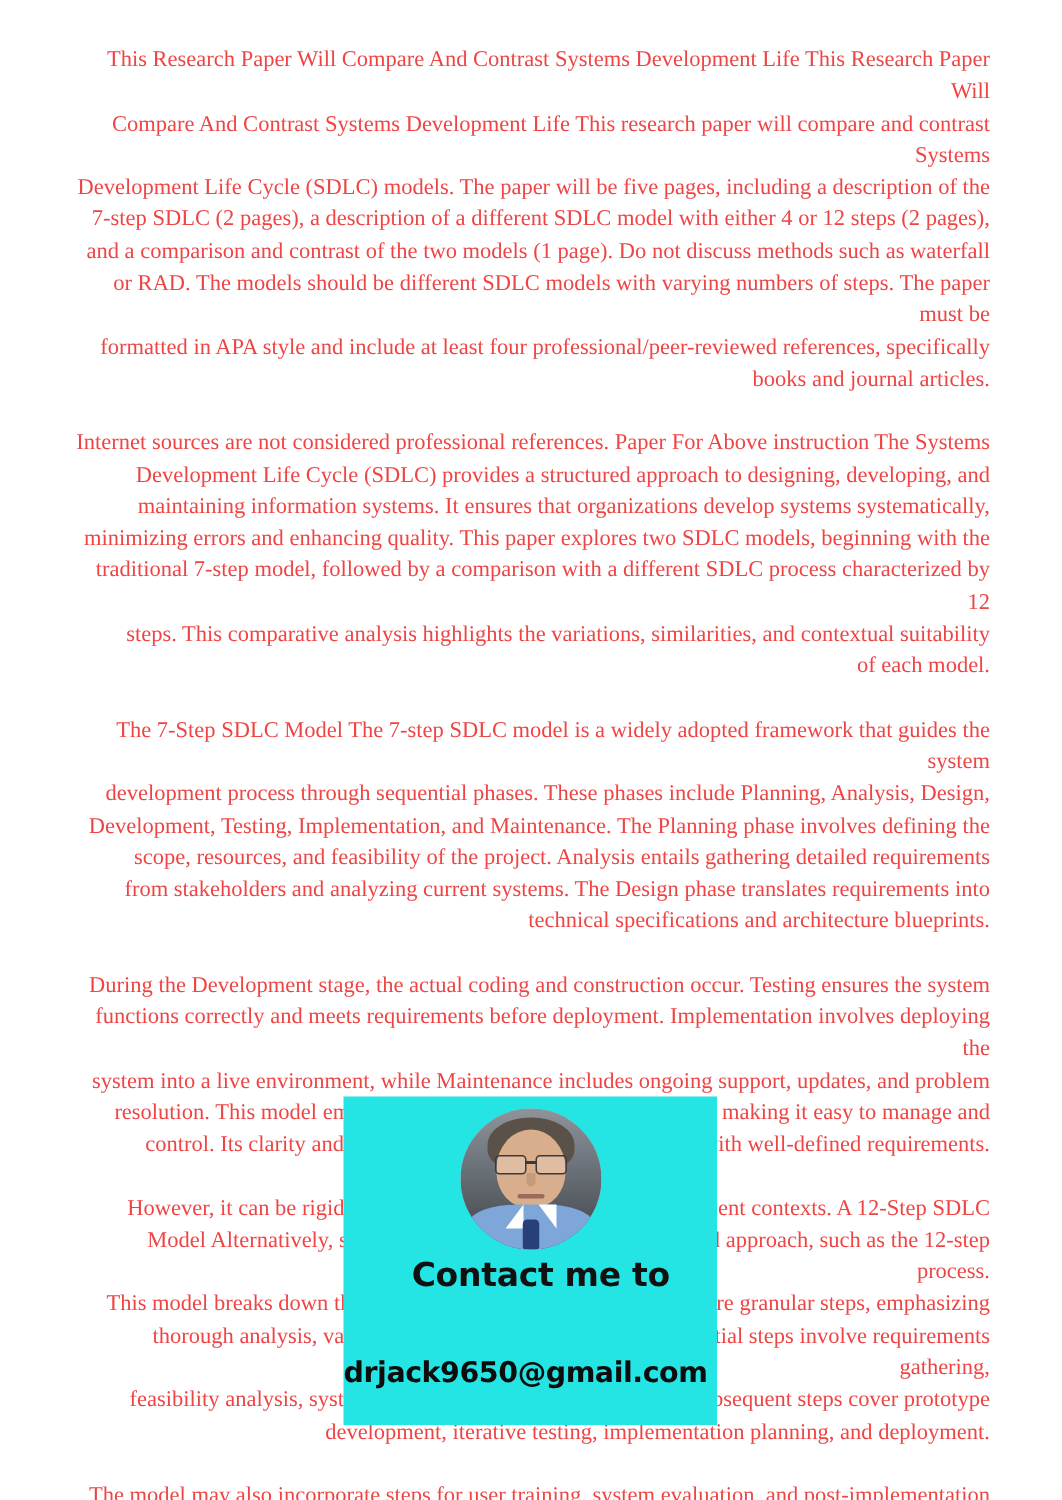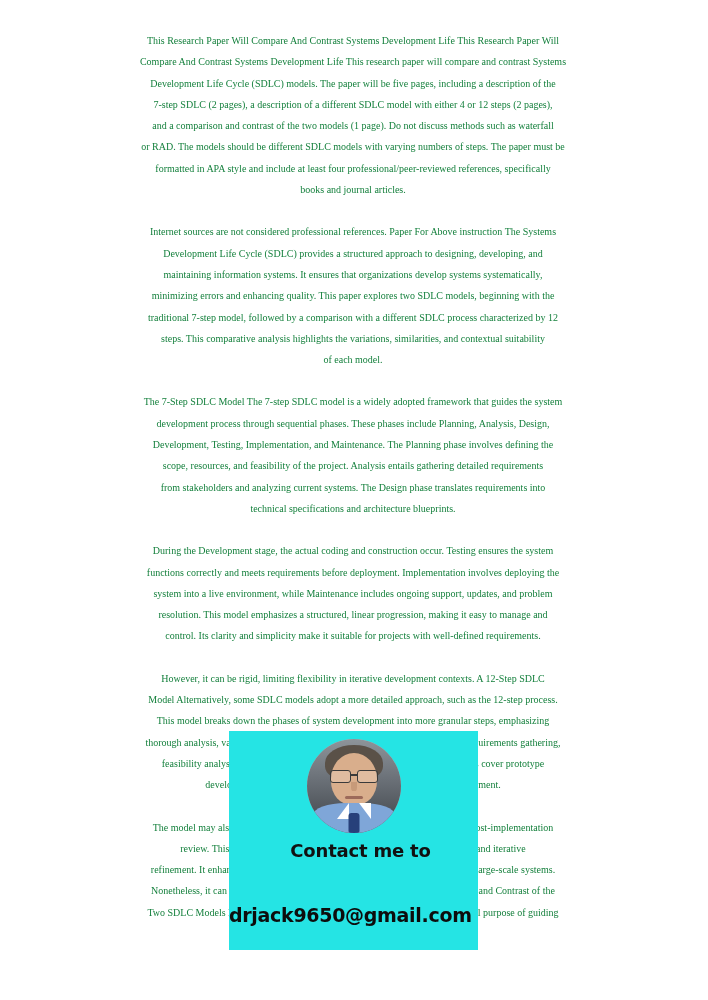--- a/index.html
+++ b/index.html
@@ -23,25 +23,25 @@
     height: 1000px;
     background: #ffffff;
   }
   .doc-body {
     position: absolute;
     left: 46px;
     top: 30px;
     width: 614px;
   }
   .para {
-    font-size: 10px;
+    font-size: 15px;
     line-height: 21.3px;
-    text-align: center;
+    text-align: right;
     margin: 0 0 21px 0;
-    color: #15803d;
+    color: #ef4444;
     white-space: pre-wrap;
   }
   .para:last-child {
     margin-bottom: 0;
   }
 
   
   .overlay-card {
     position: absolute;
     left: 229px;
@@ -164,21 +164,21 @@
     height: 20px;
     background: #27407a;
     border-radius: 3px 3px 2px 2px;
   }
 
   .cta-line {
     text-align: center;
     font-family: "DejaVu Sans", sans-serif;
     font-weight: bold;
     color: #111111;
-    font-size: 18px;
+    font-size: 22px;
     line-height: 24px;
     letter-spacing: -0.2px;
     padding-left: 14px;
   }
   .cta-wrap {
     position: absolute;
     left: 0;
     right: 0;
     top: 108px;
   }

